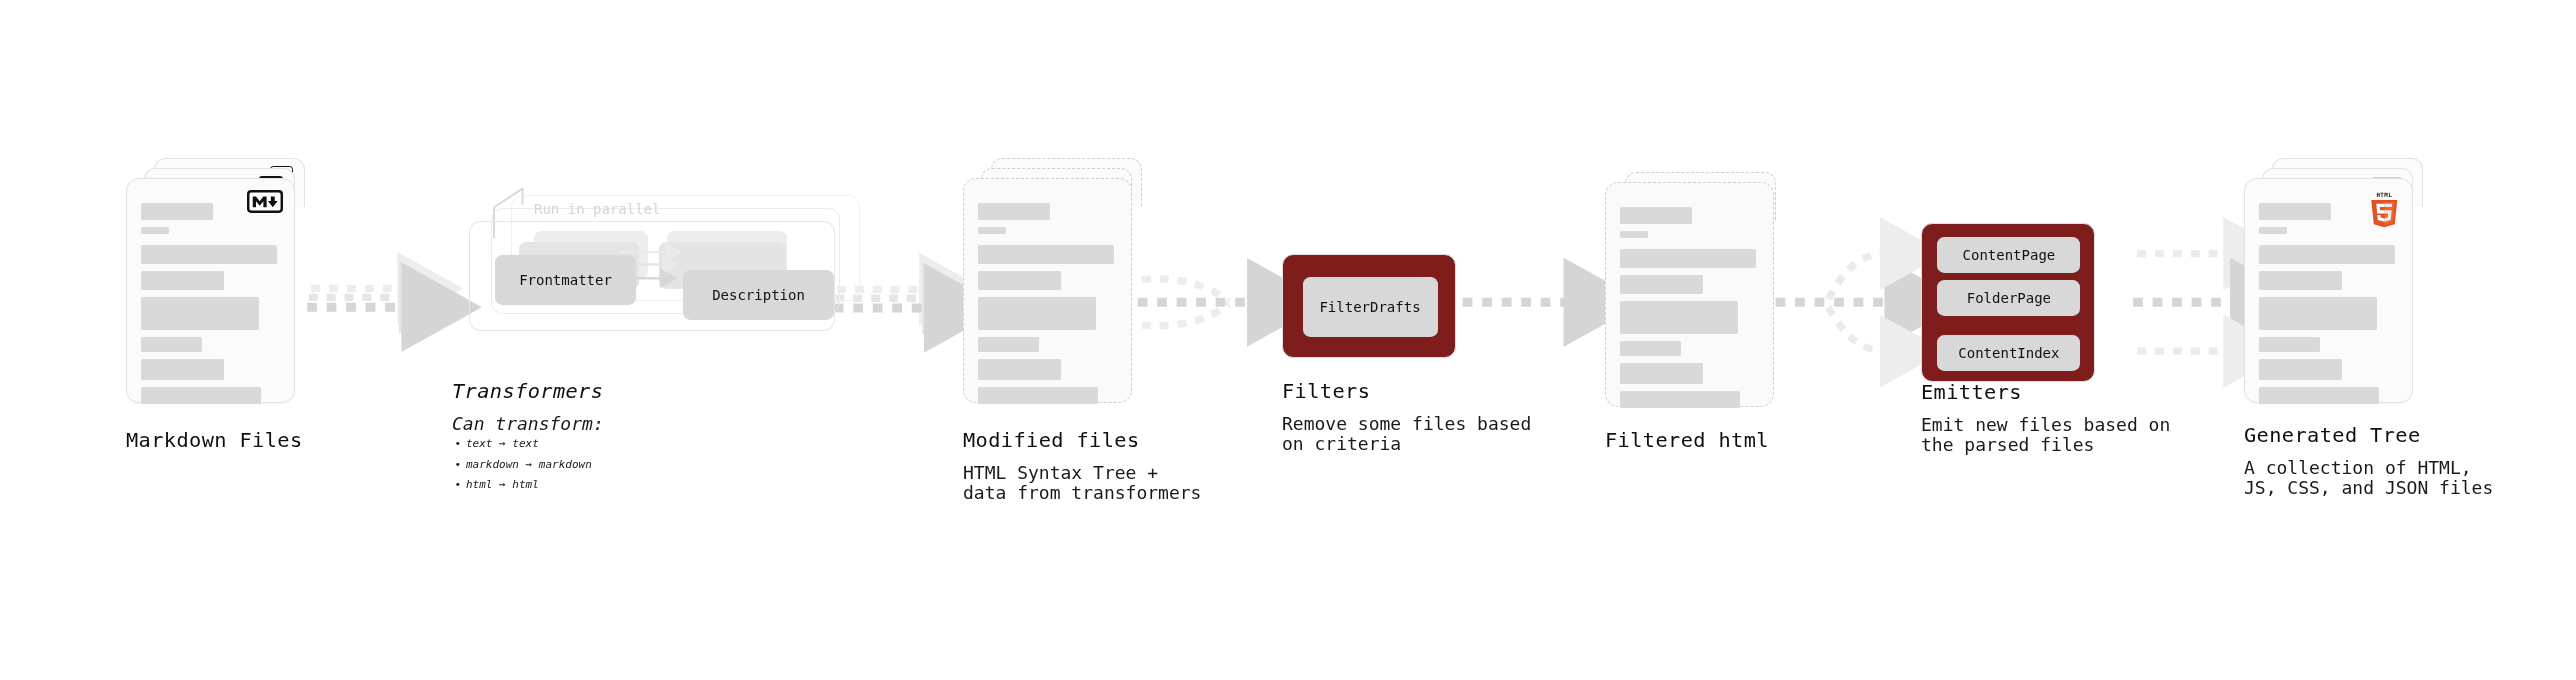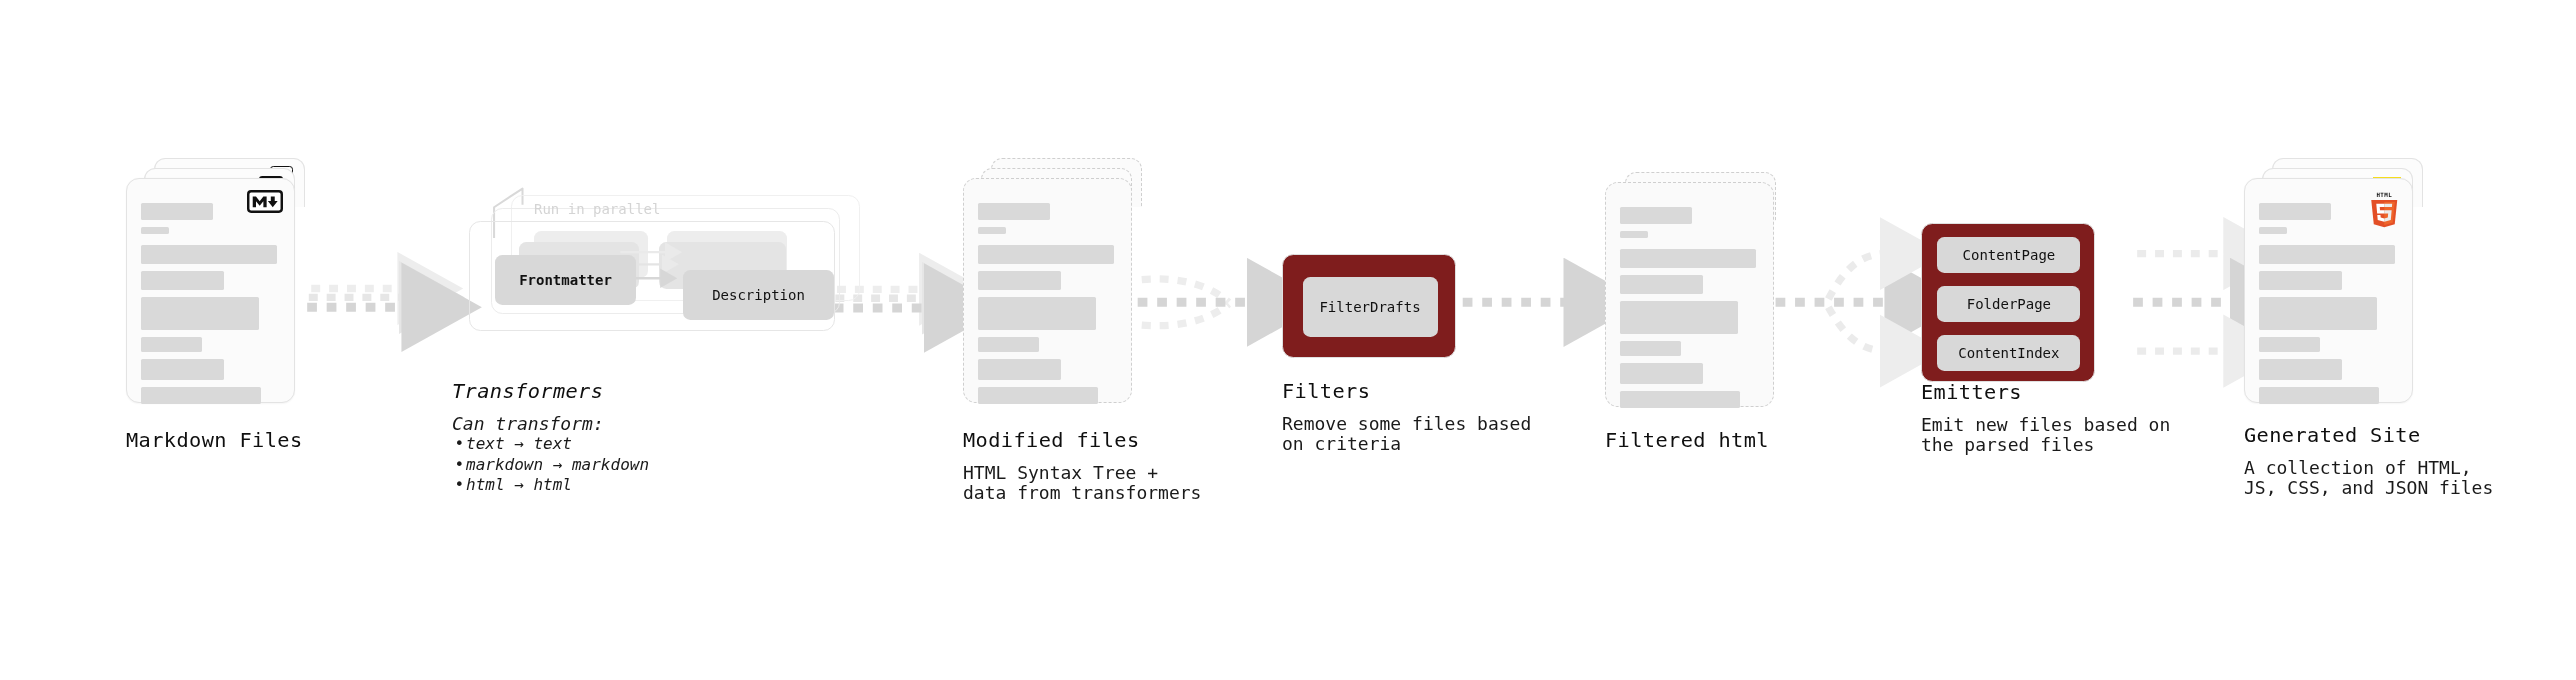--- a/index.html
+++ b/index.html
@@ -48,21 +48,21 @@
     border:1.6px solid #e3e3e3;
     border-bottom:none;
     box-sizing:border-box;
   }
   .stack-back.dashed{border:1.6px dashed #cfcfcf;border-bottom:none;background:#fbfbfb;}
 
   
   .caption{position:absolute;white-space:nowrap;}
   .cap-title{font-size:20.3px;letter-spacing:0.4px;color:#0f0f0f;}
   .cap-desc{font-size:18px;line-height:20.3px;color:#1a1a1a;margin-top:11px;}
-  .cap-list{font-size:16px;line-height:20.3px;color:#1a1a1a;margin:0;padding:0;list-style:none;}
+  .cap-list{font-size:11px;line-height:20.3px;color:#1a1a1a;margin:0;padding:0;list-style:none;}
   .cap-list li{padding-left:14px;position:relative;}
   .cap-list li:before{content:"\2022";position:absolute;left:2.4px;top:0;}
 
   
   .panel{
     position:absolute;
     border:1.6px solid #e0e0e0;
     border-radius:11.4px;
     background:#7f1d1d;
     box-sizing:border-box;
@@ -193,21 +193,21 @@
         </marker>
         <marker id="mini-f" markerWidth="8" markerHeight="8" refX="1" refY="4" orient="auto">
           <path d="M0,0 L7,4 L0,8 z" fill="#eaeaea"></path>
         </marker>
       </defs>
       <line x1="10" y1="10" x2="68" y2="10" stroke="#eaeaea" stroke-width="3" marker-end="url(#mini-f)"></line>
       <line x1="6" y1="25" x2="64" y2="25" stroke="#e4e4e4" stroke-width="3" marker-end="url(#mini-f)"></line>
       <line x1="2" y1="42" x2="62" y2="42" stroke="#d7d7d7" stroke-width="3" marker-end="url(#mini)"></line>
     </svg>
 
-    <div class="pill" style="position:absolute;left:46px;top:60px;width:141px;height:50px;font-weight:bold;">
+    <div class="pill" style="position:absolute;left:46px;top:60px;width:141px;height:50px;">
       <span>Frontmatter</span>
     </div>
     <div class="pill" style="position:absolute;left:234px;top:75px;width:151px;height:50px;">
       <span>Description</span>
     </div>
   </div>
 
   <div class="rip-label" style="left:534px;top:201px;">Run in parallel</div>
 
   <div class="caption" style="left:452px;top:379px;font-style:italic;">
@@ -276,21 +276,21 @@
   </div>
 
   <div class="caption" style="left:1605px;top:428px;">
     <div class="cap-title">Filtered html</div>
   </div>
 
   <div class="panel" style="left:1921px;top:223px;width:174px;height:159px;">
     <div class="pill" style="position:absolute;left:15.4px;top:13px;width:143px;height:36px;">
       <span>ContentPage</span>
     </div>
-    <div class="pill" style="position:absolute;left:15.4px;top:62px;width:143px;height:36px;">
+    <div class="pill" style="position:absolute;left:15.4px;top:56px;width:143px;height:36px;">
       <span>FolderPage</span>
     </div>
     <div class="pill" style="position:absolute;left:15.4px;top:111px;width:143px;height:36px;">
       <span>ContentIndex</span>
     </div>
   </div>
 
   <div class="caption" style="left:1921px;top:380px;">
     <div class="cap-title">Emitters</div>
     <div class="cap-desc">
@@ -329,21 +329,21 @@
         <div class="bar b-med"></div>
         <div class="bar b-block"></div>
         <div class="bar b-short"></div>
         <div class="bar b-med2"></div>
         <div class="bar b-wide2"></div>
       </div>
     </div>
   </div>
 
   <div class="caption" style="left:2244px;top:423px;">
-    <div class="cap-title">Generated Site</div>
+    <div class="cap-title">Generated Tree</div>
     <div class="cap-desc">
       <div>A collection of HTML,</div>
       <div>JS, CSS, and JSON files</div>
     </div>
   </div>
 
 </div>
 
 
 </body></html>

